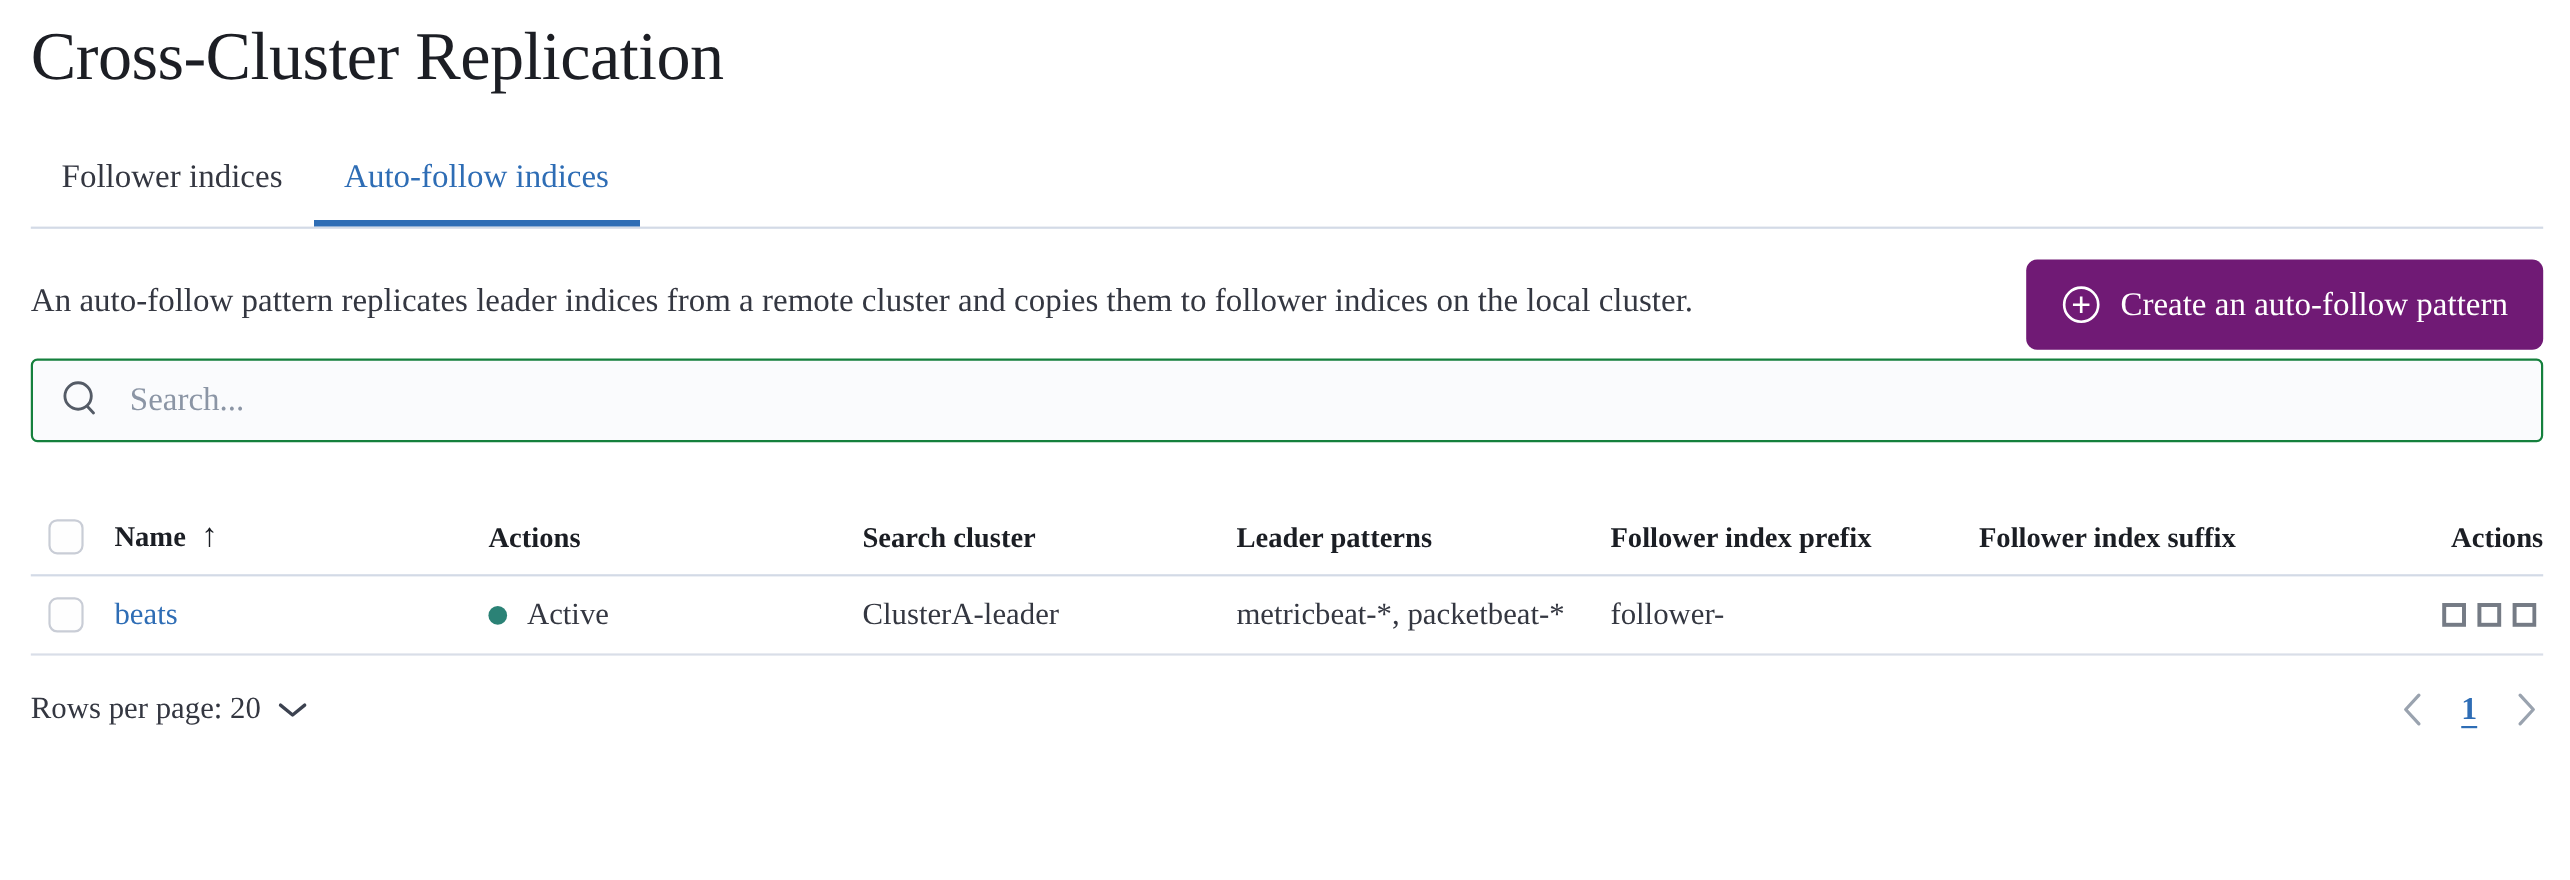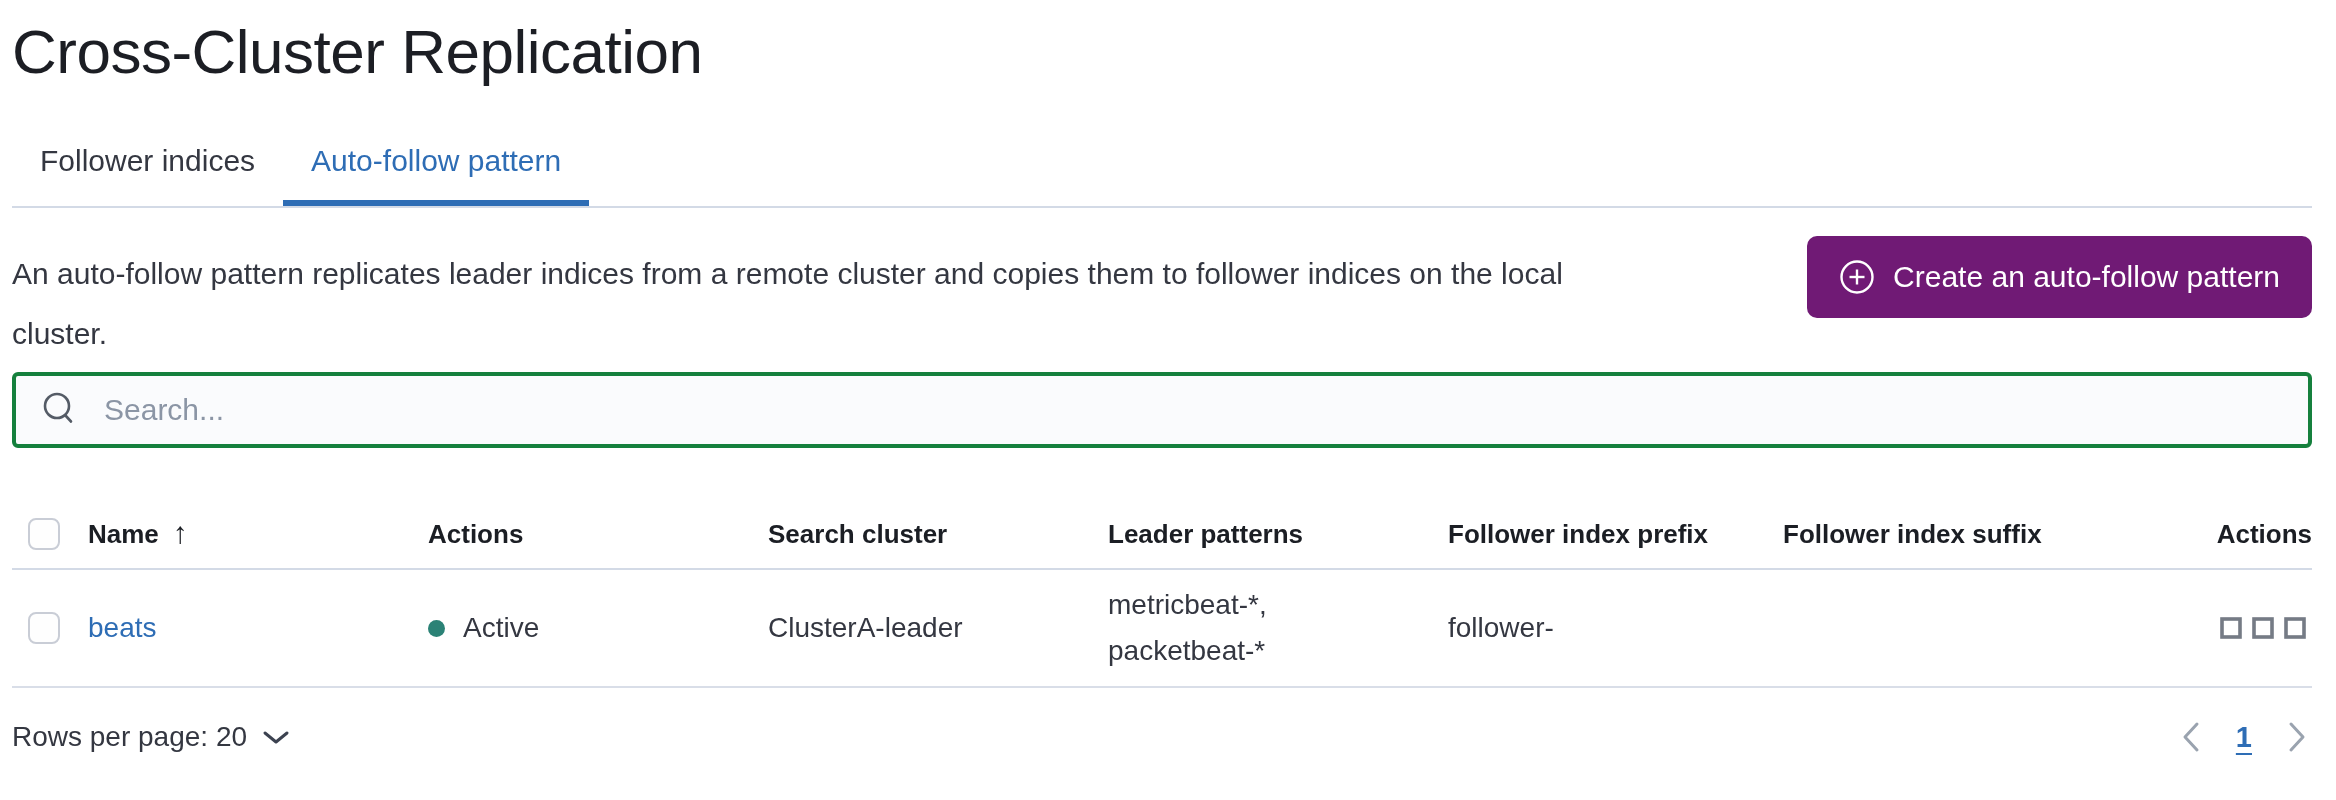--- a/index.html
+++ b/index.html
@@ -2,21 +2,21 @@
 <html><head>
 <meta charset="utf-8">
 <style>
   * { box-sizing: border-box; margin: 0; padding: 0; }
   html, body { width: 2336px; height: 800px; overflow: hidden; }
   body {
     background: #ffffff;
     font-family: "Liberation Sans", "DejaVu Sans", sans-serif;
     color: #343741;
   }
-  .page { padding: 16px 24px 0 12px; }
+  .page { padding: 16px 24px 0 28px; font-family: Liberation Serif, serif; }
 
   
   .page-title {
     font-size: 62px;
     font-weight: 400;
     color: #1c1e24;
     line-height: 72px;
     letter-spacing: -0.5px;
   }
 
@@ -69,21 +69,21 @@
     border: none;
     border-radius: 10px;
     cursor: pointer;
     white-space: nowrap;
   }
 
   
   .search-bar {
     margin-top: 8px;
     height: 76px;
-    border: 4px solid #15803d;
+    border: 2px solid #15803d;
     border-radius: 6px;
     background: #fafbfd;
     display: flex;
     align-items: center;
     padding: 0 24px;
   }
   .search-bar input {
     border: none;
     outline: none;
     background: transparent;
@@ -173,21 +173,21 @@
 </style>
 </head>
 <body>
 
 <div class="page">
 
   <h1 class="page-title">Cross-Cluster Replication</h1>
 
   <div class="tabs">
     <button class="tab">Follower indices</button>
-    <button class="tab active">Auto-follow pattern</button>
+    <button class="tab active">Auto-follow indices</button>
   </div>
 
   <div class="intro-row">
     <p class="intro-text">An auto-follow pattern replicates leader indices from a remote cluster and copies them to follower indices on the local cluster.</p>
     <button class="create-btn">
       <span style="display:flex;">
         <svg width="36" height="36" viewBox="0 0 36 36" fill="none">
           <circle cx="18" cy="18" r="15.5" stroke="#ffffff" stroke-width="2.4"></circle>
           <line x1="18" y1="10.5" x2="18" y2="25.5" stroke="#ffffff" stroke-width="2.4"></line>
           <line x1="10.5" y1="18" x2="25.5" y2="18" stroke="#ffffff" stroke-width="2.4"></line>

